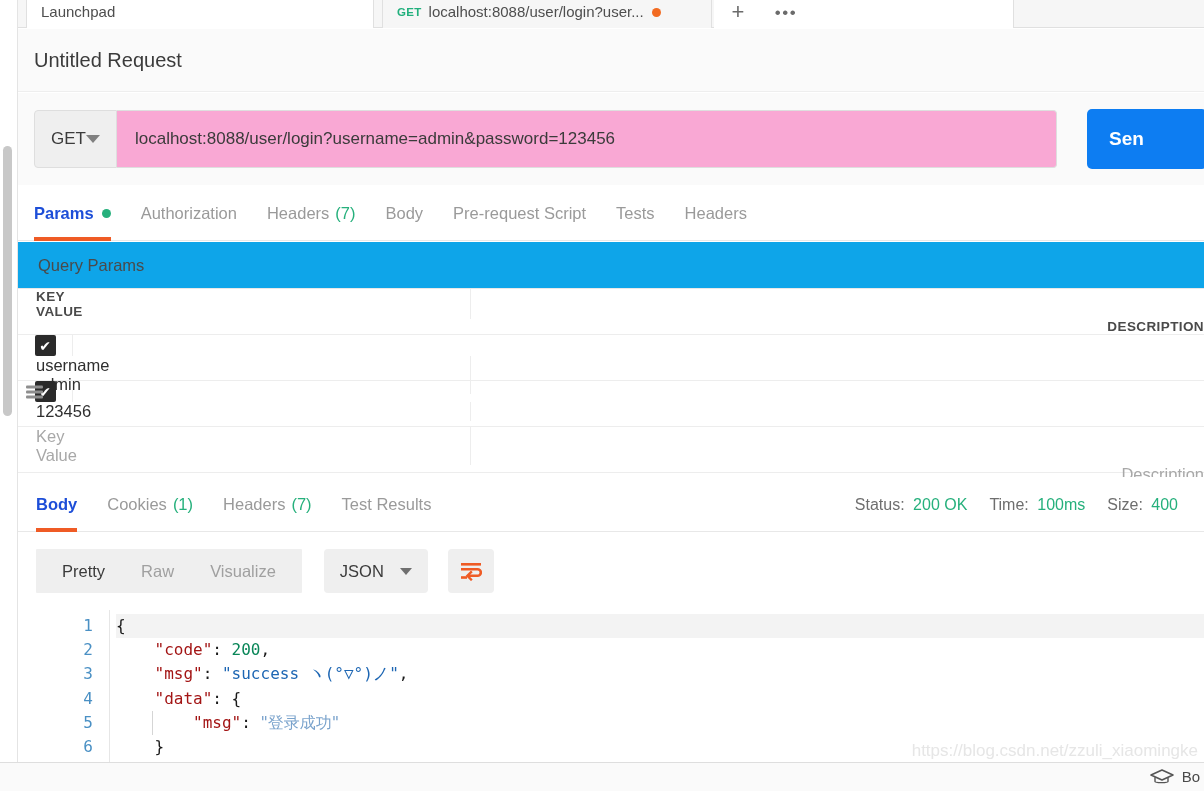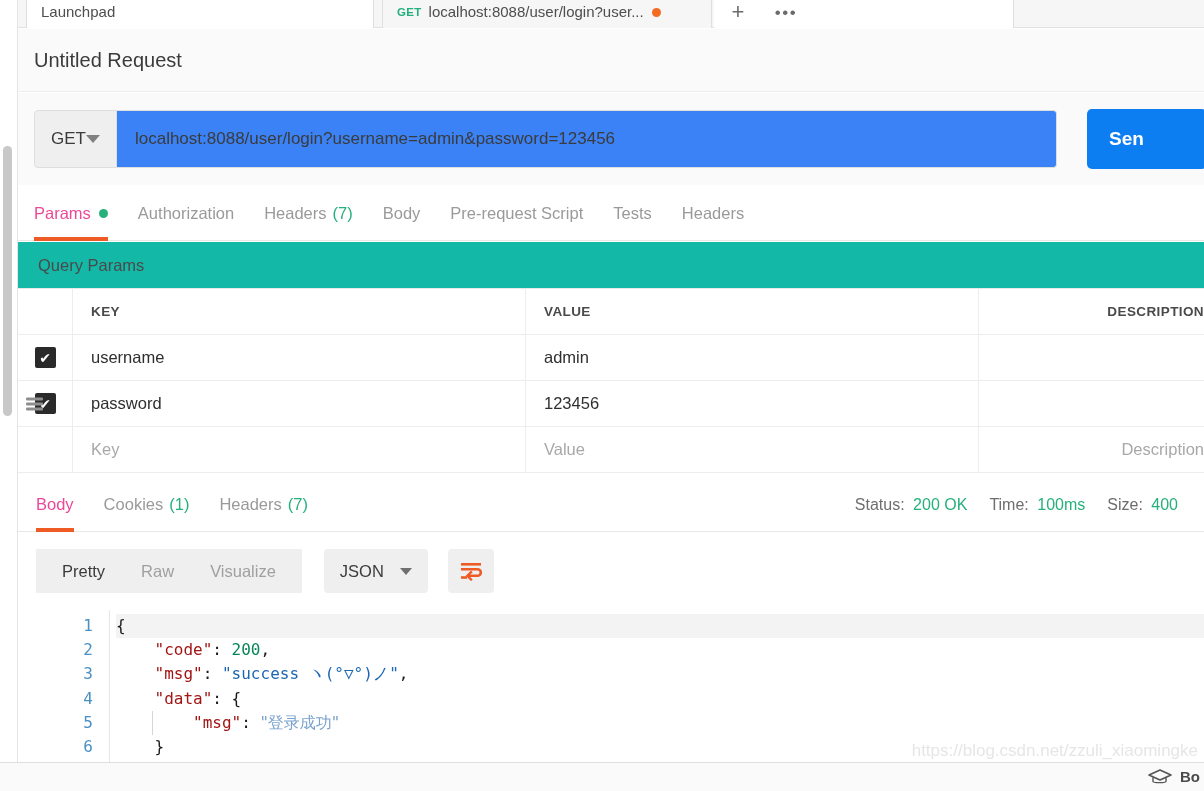--- a/index.html
+++ b/index.html
@@ -76,21 +76,21 @@
     width: 168px; height: 58px; background: #efefef;
     border: 1px solid #dedede; border-radius: 4px 0 0 4px;
     display: flex; align-items: center; justify-content: space-between;
     padding: 0 16px; font-size: 17px; color: #3b3b3b;
   }
   .method-select .caret {
     width: 0; height: 0; border-left: 7px solid transparent;
     border-right: 7px solid transparent; border-top: 8px solid #808080;
   }
   .url-input {
-    flex: 0 0 940px; height: 58px; background: #3b82f6;
+    flex: 0 0 940px; height: 58px; background: #f9a8d4;
     border: 1px solid #dedede; border-left: none; border-radius: 0 4px 4px 0;
     display: flex; align-items: center; padding: 0 18px;
     font-size: 17px; color: #3b3b3b; overflow: hidden; white-space: nowrap;
   }
   .send-btn {
     margin-left: 30px; flex: 0 0 120px; height: 60px;
     background: #0d7df2; border-radius: 5px; color: #fff;
     font-size: 19px; font-weight: bold;
     display: flex; align-items: center; padding-left: 22px;
   }
@@ -98,43 +98,43 @@
   
   .req-tabs {
     position: absolute; left: 18px; top: 186px; right: 0; height: 55px;
     background: #fff; border-bottom: 1px solid #e8e8e8;
     display: flex; align-items: center; padding-left: 16px;
   }
   .rtab {
     position: relative; height: 55px; display: flex; align-items: center;
     margin-right: 30px; font-size: 16.5px; color: #9a9a9a; white-space: nowrap;
   }
-  .rtab.active { color: #ec4899; }
+  .rtab.active { color: #1d4ed8; font-weight: bold; }
   .rtab.active:after {
     content: ""; position: absolute; left: 0; right: 0; bottom: 0;
     height: 4px; background: #ef5b25;
   }
   .rtab .count { color: #26b07c; margin-left: 6px; }
   .rtab .green-dot {
     width: 9px; height: 9px; border-radius: 50%;
     background: #26b07c; margin-left: 8px;
   }
 
   
   .qp-heading {
     position: absolute; left: 18px; top: 242px; right: 0; height: 46px;
-    background: #14b8a6; display: flex; align-items: center; padding-left: 20px;
+    background: #0ea5e9; display: flex; align-items: center; padding-left: 20px;
     font-size: 16.5px; color: #4a4a4a;
   }
   .params-table {
     position: absolute; left: 18px; top: 288px; right: 0;
     border-top: 1px solid #e8e8e8;
     font-size: 16.5px;
   }
-  .pt-row { display: flex; height: 46px; border-bottom: 1px solid #ededed; background: #fff; }
+  .pt-row { display: flex; height: 46px; border-bottom: 1px solid #ededed; background: #fff; flex-direction: column; }
   .pt-row.header { height: 46px; }
   .pt-row.header .pt-cell { font-size: 13.5px; font-weight: bold; color: #4a4a4a; letter-spacing: .4px; }
   .pt-cell { display: flex; align-items: center; border-right: 1px solid #ededed; padding-left: 18px; }
   .pt-cell.check { width: 55px; padding-left: 0; justify-content: center; position: relative; }
   .pt-cell.key { width: 453px; }
   .pt-cell.value { width: 453px; }
   .pt-cell.desc { flex: 1; border-right: none; justify-content: flex-end; }
   .pt-cell .placeholder { color: #a8a8a8; }
   .checkbox {
     width: 21px; height: 21px; background: #2a2a2a; border-radius: 2px;
@@ -218,21 +218,21 @@
     position: absolute; left: 0; bottom: 0; right: 0; height: 29px;
     background: #fafafa; border-top: 1px solid #dedede;
   }
   .watermark {
     position: absolute; right: 6px; bottom: 30px;
     font-size: 17px; color: #e6e6e6; white-space: nowrap;
   }
   .bottom-right-bit {
     position: absolute; right: 4px; bottom: 0; height: 29px;
     display: flex; align-items: center; gap: 7px;
-    font-size: 15px; font-weight: bold; color: #4a4a4a;
+    font-size: 15px; font-weight: normal; color: #4a4a4a;
   }
   .cap-icon { display: block; }
 </style>
 </head>
 <body>
 
 <div class="app">
 
   <div class="left-edge">
     <div class="left-scrollbar"></div>
@@ -327,23 +327,20 @@
       </div>
       <div class="pt-row">
         <div class="pt-cell check">
           <span class="drag-handle">
             <i></i>
             <i></i>
             <i></i>
           </span>
           <span class="checkbox">✔</span>
         </div>
-        <div class="pt-cell key">
-          <span>password</span>
-        </div>
         <div class="pt-cell value">
           <span>123456</span>
         </div>
         <div class="pt-cell desc"></div>
       </div>
       <div class="pt-row">
         <div class="pt-cell check"></div>
         <div class="pt-cell key">
           <span class="placeholder">Key</span>
         </div>
@@ -360,20 +357,23 @@
       <div class="rtab active">
         <span>Body</span>
       </div>
       <div class="rtab">
         <span>Cookies</span>
         <span class="count">(1)</span>
       </div>
       <div class="rtab">
         <span>Headers</span>
         <span class="count">(7)</span>
+      </div>
+      <div class="rtab">
+        <span>Test Results</span>
       </div>
     </div>
   <div class="resp-meta">
     <div class="grp">
       <span>Status:</span>
       <span class="val">200 OK</span>
     </div>
     <div class="grp">
       <span>Time:</span>
       <span class="val">100ms</span>

